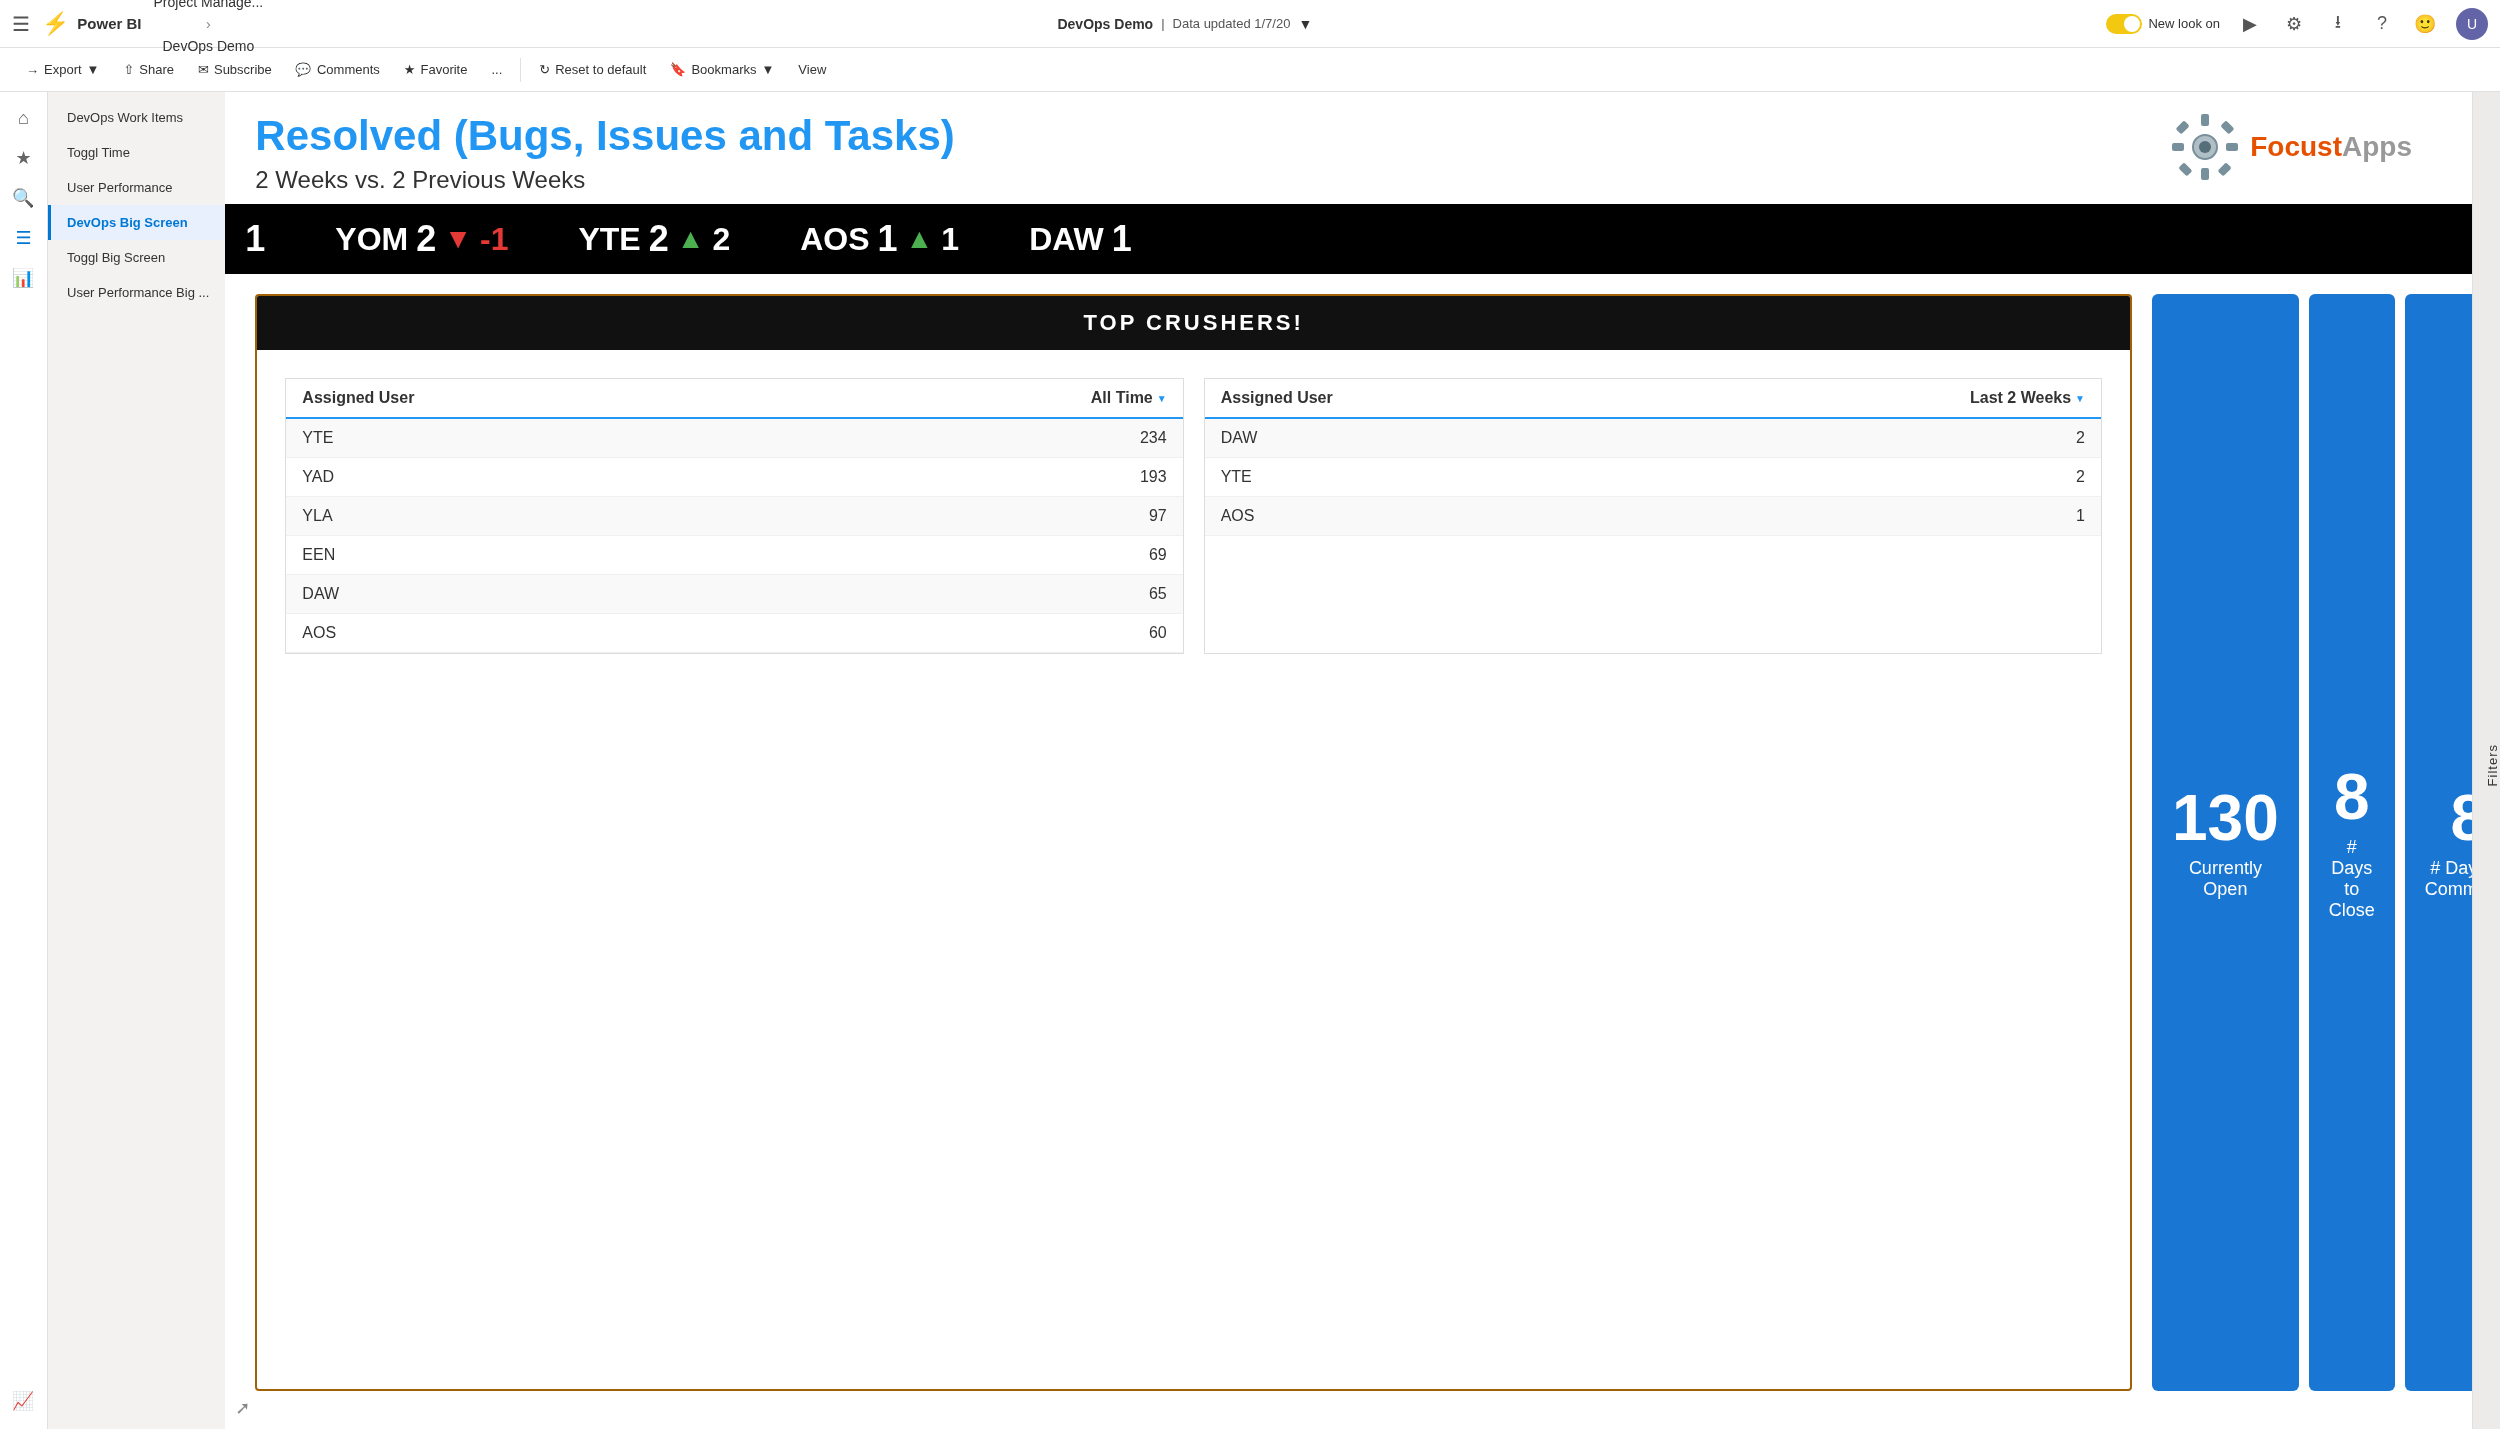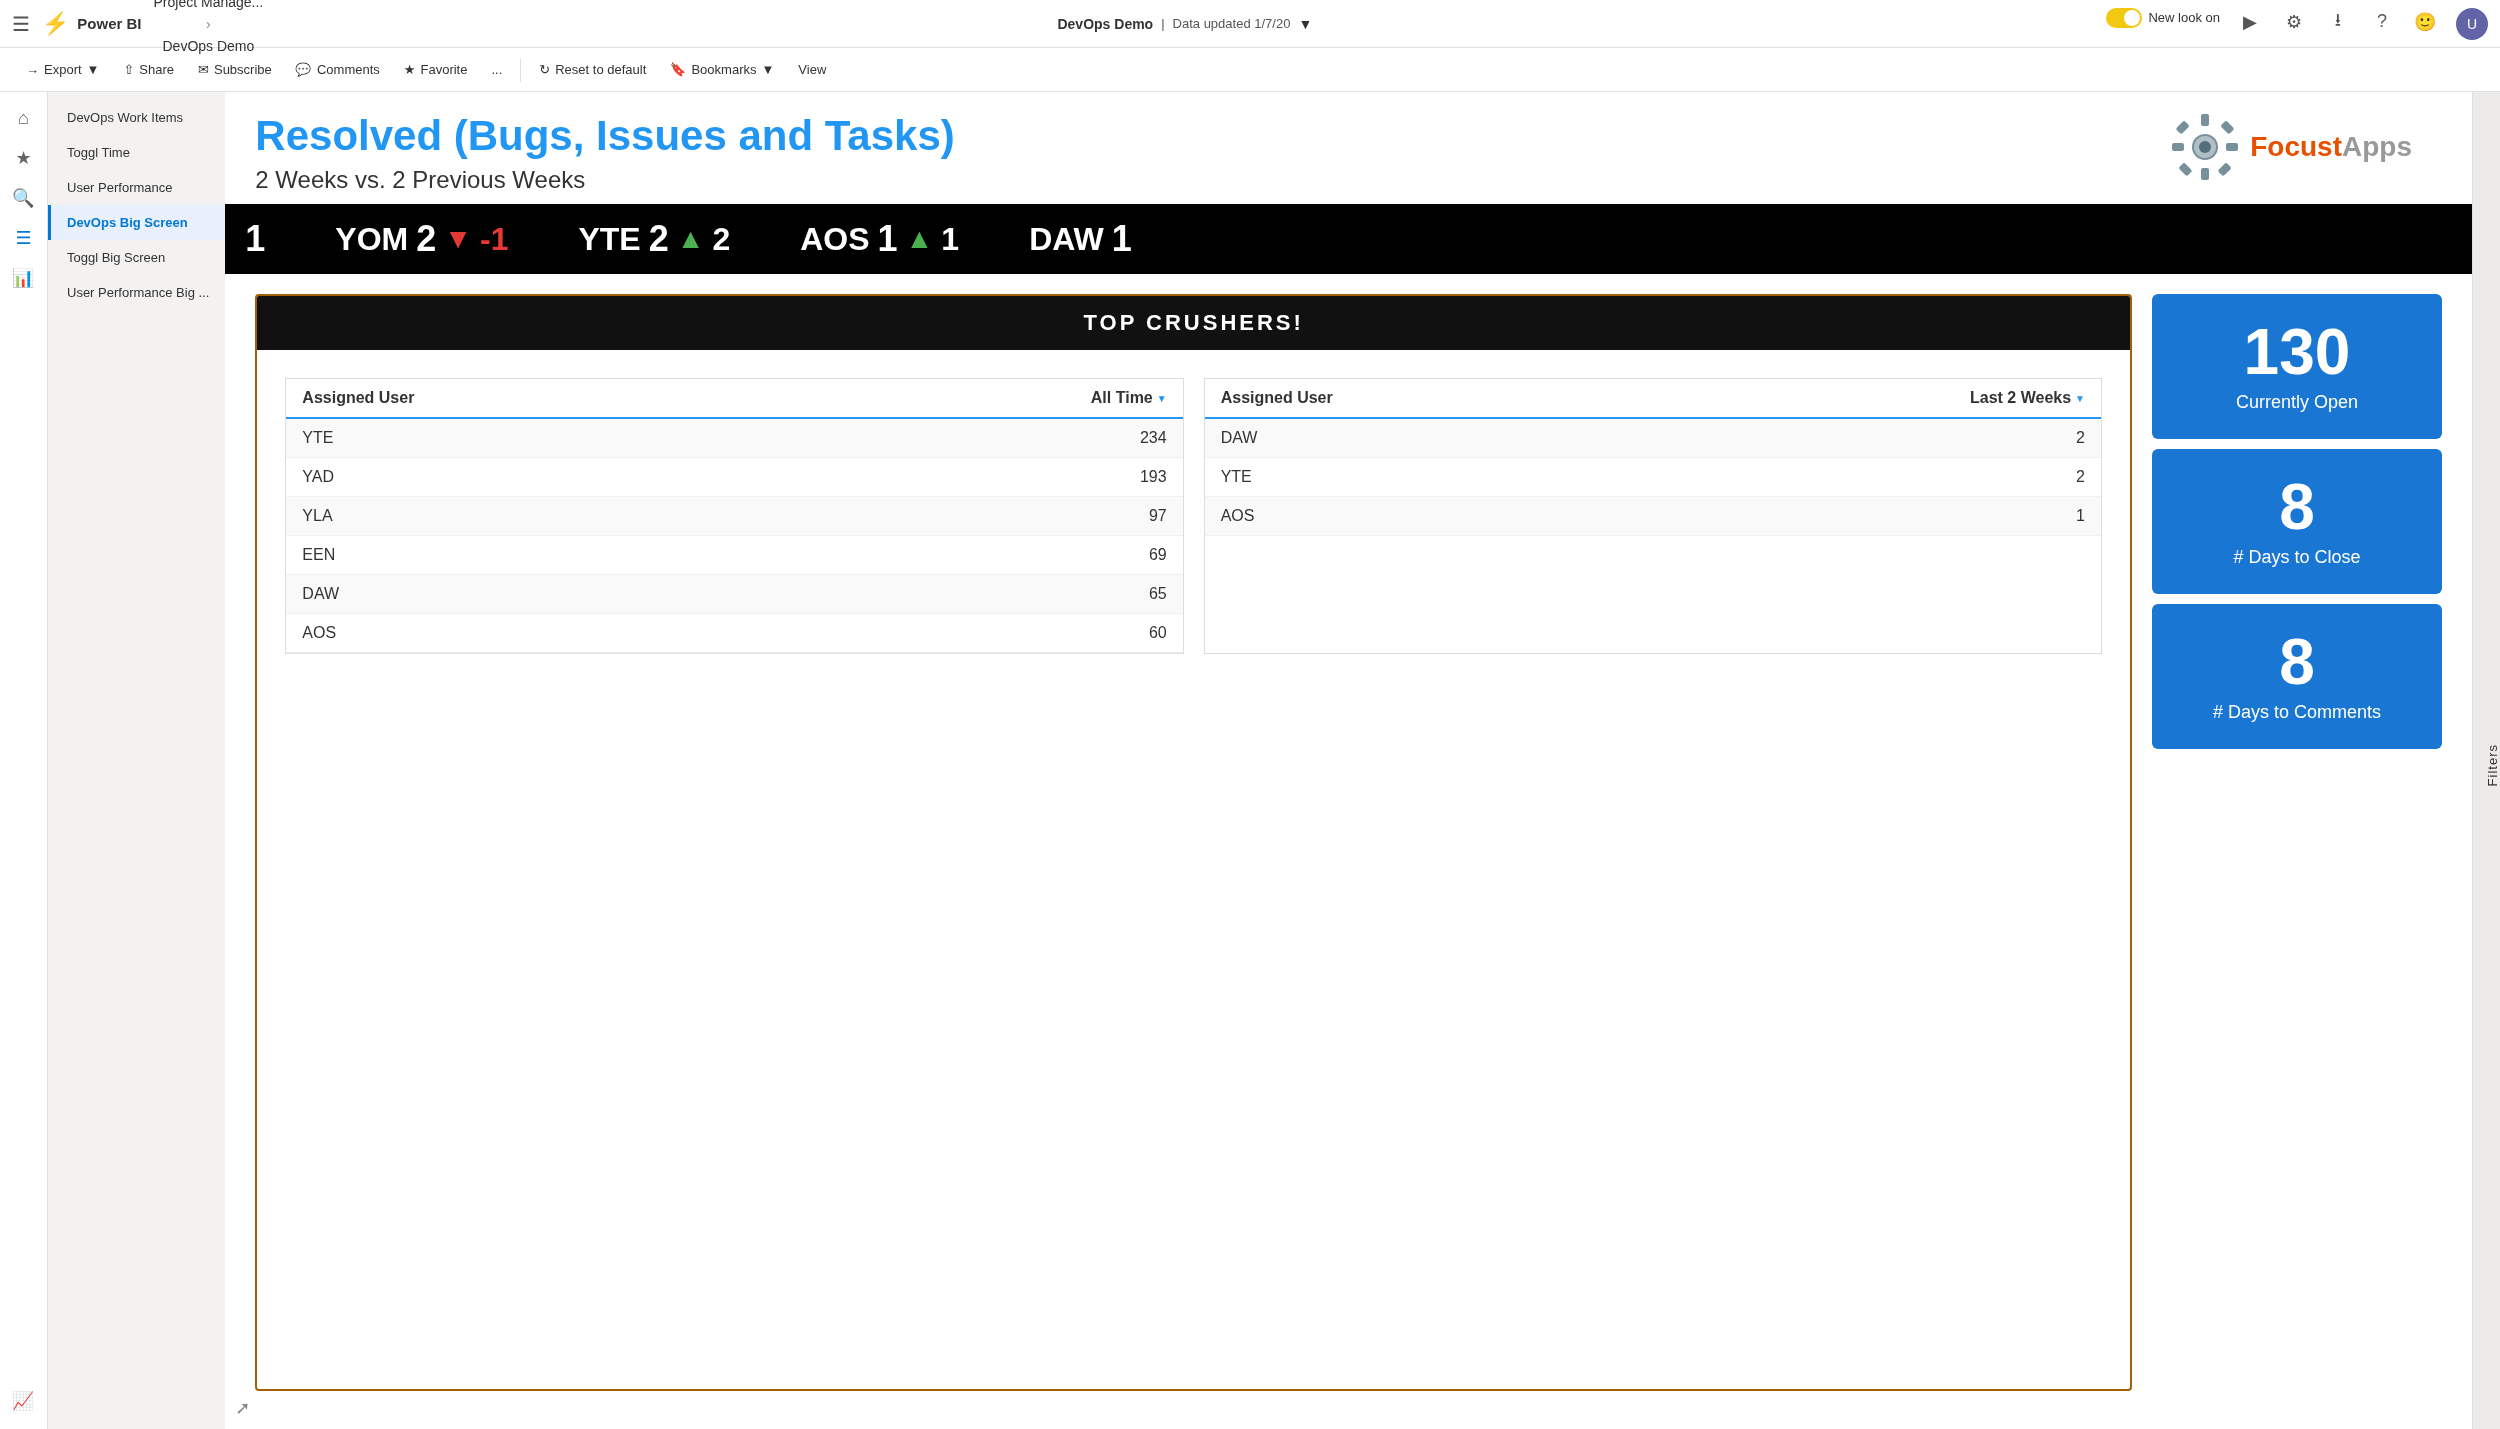--- a/index.html
+++ b/index.html
@@ -10,21 +10,21 @@
       display: flex; align-items: center; height: 48px;
       background: #fff; border-bottom: 1px solid #e0e0e0; padding: 0 12px; gap: 12px;
     }
     .topbar-logo { display: flex; align-items: center; gap: 8px; }
     .topbar-logo-icon { color: #f2c811; font-size: 22px; font-weight: bold; }
     .topbar-logo-text { color: #333; font-size: 15px; font-weight: 600; }
     .topbar-breadcrumb { display: flex; align-items: center; gap: 6px; color: #333; font-size: 14px; flex-direction: column; }
     .topbar-breadcrumb .sep { color: #888; }
     .topbar-center { flex: 1; display: flex; justify-content: center; align-items: center; gap: 8px; font-size: 14px; color: #333; font-weight: 600; }
     .topbar-data { color: #555; font-weight: 400; font-size: 13px; }
-    .topbar-right { display: flex; align-items: flex-start; gap: 16px; }
+    .topbar-right { display: flex; align-items: center; gap: 16px; }
     .toggle-switch { display: flex; align-items: center; gap: 6px; }
     .toggle-track { width: 36px; height: 20px; background: #f2c811; border-radius: 10px; position: relative; }
     .toggle-thumb { width: 16px; height: 16px; background: #fff; border-radius: 50%; position: absolute; top: 2px; right: 2px; }
     .new-look-label { font-size: 13px; color: #333; }
     .topbar-icon { width: 28px; height: 28px; display: flex; align-items: center; justify-content: center; color: #555; font-size: 18px; cursor: pointer; }
     .avatar { width: 32px; height: 32px; border-radius: 50%; background: #6264a7; display: flex; align-items: center; justify-content: center; color: #fff; font-size: 14px; }
 
     
     .toolbar {
       display: flex; align-items: center; height: 44px; background: #fff;
@@ -102,21 +102,21 @@
     .sort-arrow { color: #2196f3; font-size: 10px; }
     .crushers-table-row {
       display: flex; align-items: center; padding: 10px 16px;
       font-size: 16px; border-bottom: 1px solid #f0f0f0;
     }
     .crushers-table-row:nth-child(even) { background: #f9f9f9; }
     .crushers-table-row .col-user { flex: 1; color: #333; }
     .crushers-table-row .col-value { color: #333; font-weight: 400; min-width: 60px; text-align: right; }
 
     
-    .kpi-cards { display: flex; flex-direction: column; gap: 10px; width: 290px; }
+    .kpi-cards { display: flex; gap: 10px; width: 290px; }
     .kpi-card {
       background: #1976d2; border-radius: 6px; padding: 24px 20px;
       display: flex; flex-direction: column; align-items: center; justify-content: center;
       color: #fff; min-height: 145px;
     }
     .kpi-number { font-size: 64px; font-weight: 700; line-height: 1; }
     .kpi-label { font-size: 18px; margin-top: 8px; text-align: center; }
 
     
     .filters-side {

